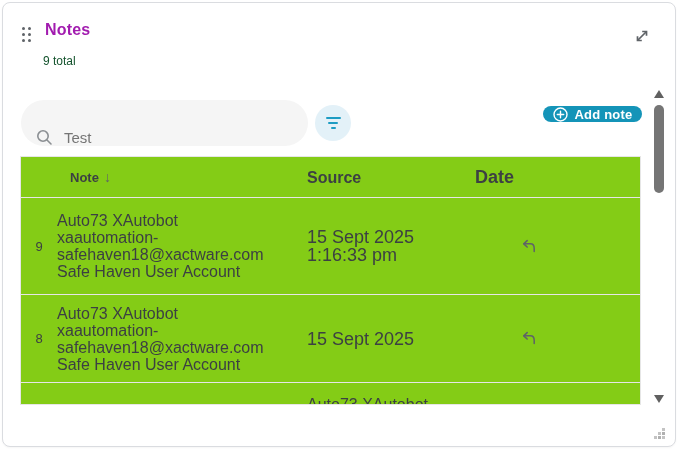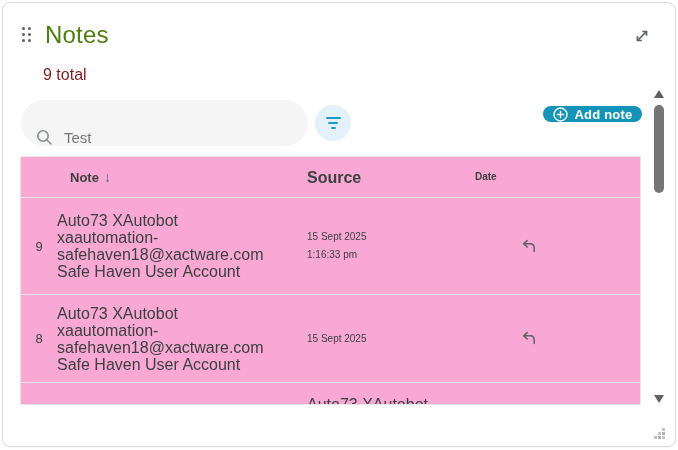--- a/index.html
+++ b/index.html
@@ -11,27 +11,27 @@
     background: #fff; border: 1px solid #dadce0; border-radius: 8px;
     box-shadow: 0 1px 2px rgba(0,0,0,0.04);
   }
 
   
   .drag-handle { position: absolute; left: 19px; top: 24px; width: 13px; height: 18px;
     display: grid; grid-template-columns: repeat(2, 3px); grid-template-rows: repeat(3, 3px);
     gap: 3px; cursor: grab; }
   .drag-handle i { width: 3px; height: 3px; border-radius: 50%; background: #5f6368; }
 
-  .widget-title { position: absolute; left: 42px; top: 18px; font-size: 24px;
-    color: #4d7c0f; letter-spacing: 0.2px; }
+  .widget-title { position: absolute; left: 42px; top: 18px; font-size: 16px;
+    color: #a21caf; letter-spacing: 0.2px; font-weight: bold; }
 
   .expand-btn { position: absolute; left: 628px; top: 22px; width: 22px; height: 22px;
     cursor: pointer; display: flex; align-items: center; justify-content: center; }
 
-  .subtitle { position: absolute; left: 40px; top: 63px; font-size: 16px; color: #7f1d1d; }
+  .subtitle { position: absolute; left: 40px; top: 51px; font-size: 12px; color: #14532d; }
 
   
   .search-box { position: absolute; left: 18px; top: 97px; width: 287px; height: 46px;
     background: #f5f5f5; border-radius: 23px; display: flex; align-items: flex-end;
     padding: 0 14px 0 15px; }
   .search-box svg { flex: 0 0 auto; margin-right: 11px; }
   .search-input { border: none; outline: none; background: transparent; width: 100%;
     font-size: 15px; color: #757575; font-family: inherit; }
 
   .filter-btn { position: absolute; left: 312px; top: 102px; width: 36px; height: 36px;
@@ -43,30 +43,30 @@
   .filter-icon i:nth-child(2) { width: 10px; }
   .filter-icon i:nth-child(3) { width: 5px; }
 
   .add-note-btn { position: absolute; left: 540px; top: 103px; height: 16px; width: 99px;
     background: #1494b8; color: #fff; border: none; border-radius: 17px; cursor: pointer;
     display: flex; align-items: center; justify-content: center; gap: 7px;
     font-size: 13px; font-weight: bold; font-family: inherit; letter-spacing: 0.2px; }
 
   
   .notes-table { position: absolute; left: 17px; top: 153px; width: 621px; height: 249px;
-    border: 1px solid #e6e6e6; background: #f9a8d4; overflow: hidden; }
+    border: 1px solid #e6e6e6; background: #84cc16; overflow: hidden; }
   .t-row { display: grid; grid-template-columns: 36px 250px 168px 106px 1fr;
     align-items: center; border-bottom: 1px solid #e6e6e6; }
   .t-head { height: 41px; font-size: 13px; color: #3c4043; font-weight: bold; }
   .t-head .c-note { display: flex; align-items: center; gap: 5px; cursor: pointer; }
   .sort-arrow { color: #5f6368; font-weight: normal; font-size: 14px; }
   .c-num { text-align: center; font-size: 13px; color: #3c4043; }
   .c-note { padding-left: 13px; font-size: 13px; color: #3c4043; }
   .c-source { font-size: 16px; color: #3c4043; line-height: 17px; }
-  .c-date { font-size: 10px; color: #3c4043; line-height: 18px; }
+  .c-date { font-size: 18px; color: #3c4043; line-height: 18px; }
   .c-action { display: flex; justify-content: center; }
   .row-note { height: 97px; }
   .row-note.second { height: 88px; }
   .row-partial { height: 60px; align-items: start; border-bottom: none; }
   .row-partial .c-source { padding-top: 13px; }
   .reply-btn { width: 30px; height: 30px; border: none; background: transparent;
     cursor: pointer; display: flex; align-items: center; justify-content: center; }
 
   
   .scrollbar { position: absolute; left: 649px; top: 84px; width: 14px; height: 320px; }

